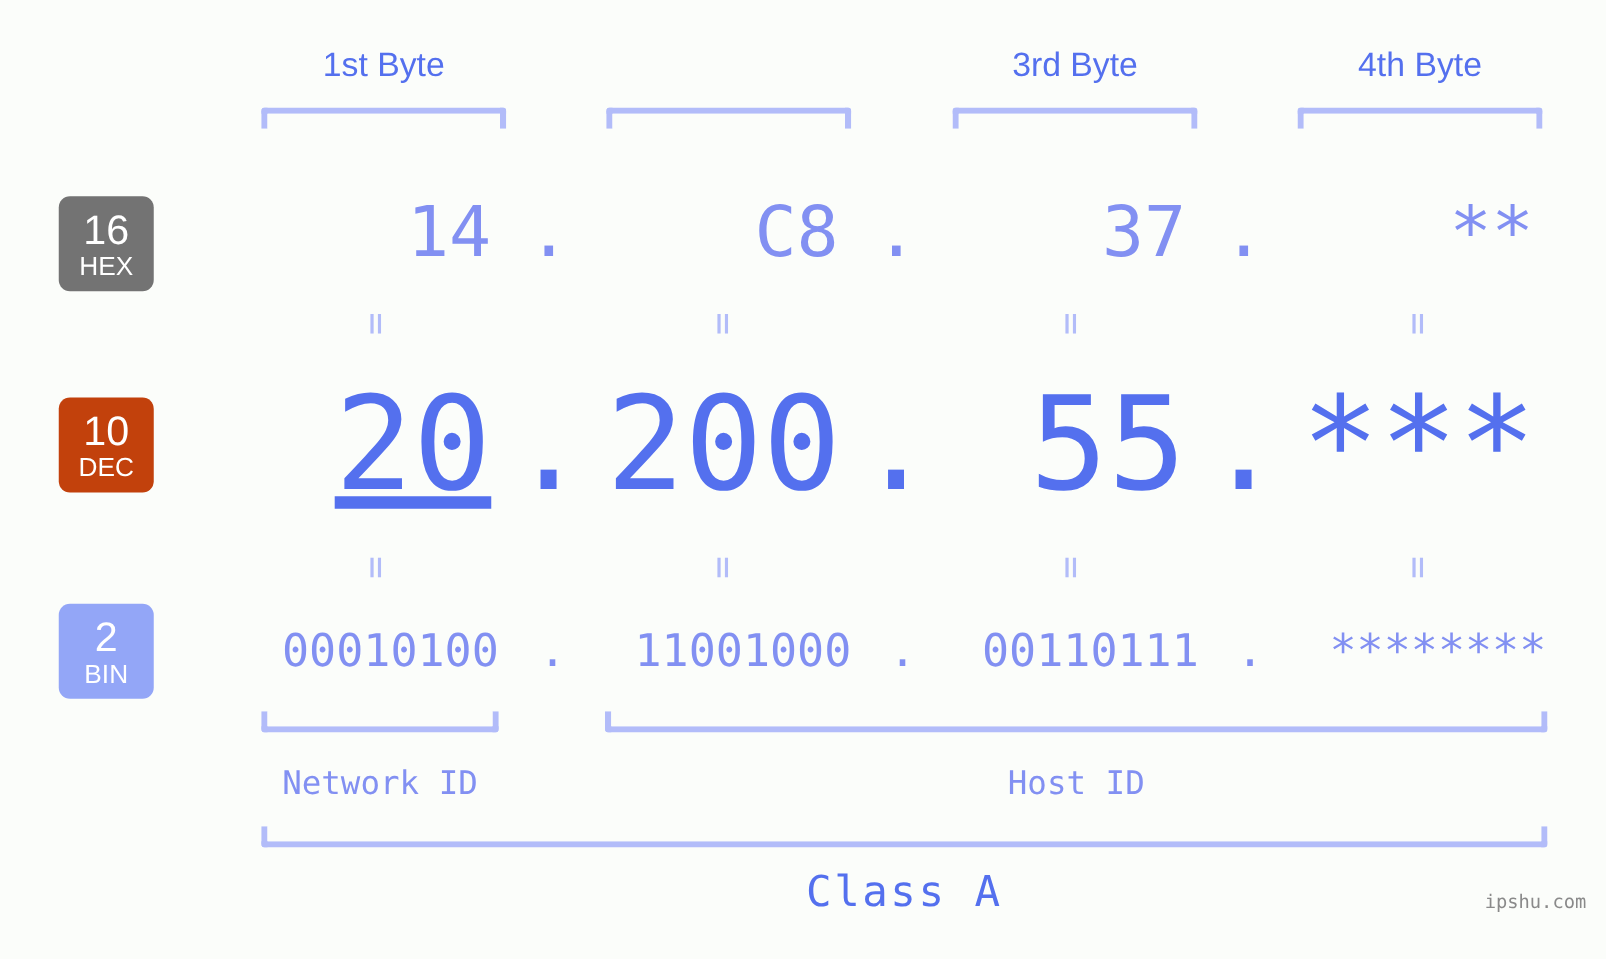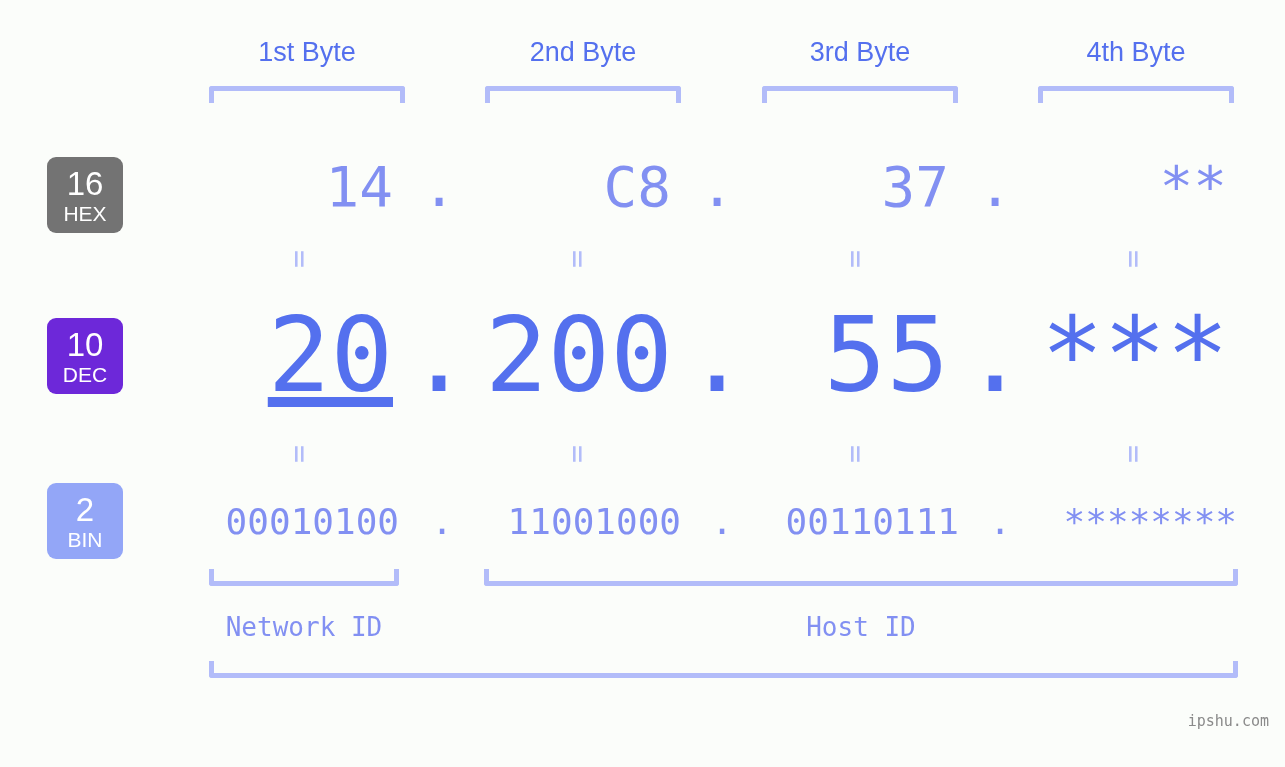--- a/index.html
+++ b/index.html
@@ -160,35 +160,34 @@
     color: #8a8a8a;
     white-space: nowrap;
   }
 </style>
 </head>
 <body style="background: rgb(251, 253, 250);">
 
 <div id="stage">
 
   <div class="byte-head" style="left:209px; width:196px;">1st Byte</div>
-  <div class="byte-head" style="left:485px; width:196px;">2nd Byte</div>
   <div class="byte-head" style="left:762px; width:196px;">3rd Byte</div>
   <div class="byte-head" style="left:1038px; width:196px;">4th Byte</div>
 
   <div class="bracket bracket-down" style="left:209px; top:86px; width:196px;"></div>
   <div class="bracket bracket-down" style="left:485px; top:86px; width:196px;"></div>
   <div class="bracket bracket-down" style="left:762px; top:86px; width:196px;"></div>
   <div class="bracket bracket-down" style="left:1038px; top:86px; width:196px;"></div>
 
   <div class="badge" id="badge-hex" style="top: 157px; background: #737373;">
     <span class="num">16</span>
     <span class="nm">HEX</span>
   </div>
 
-  <div class="badge" id="badge-dec" style="top: 318px; background: #6d28d9;">
+  <div class="badge" id="badge-dec" style="top: 318px; background: #c2410c;">
     <span class="num">10</span>
     <span class="nm">DEC</span>
   </div>
 
   <div class="badge" id="badge-bin" style="top: 483px; background: rgb(147, 166, 247);">
     <span class="num">2</span>
     <span class="nm">BIN</span>
   </div>
 
   <div class="row row-hex" style="top:152px;">
@@ -235,16 +234,17 @@
     <div class="cell" style="left:1041px; width:196px;">********</div>
   </div>
 
   <div class="bracket bracket-up" style="left:209px; top:569px; width:190px;"></div>
   <div class="bracket bracket-up" style="left:484px; top:569px; width:754px;"></div>
 
   <div class="sect-label" style="left:484px; top:612px; width:754px;">Host ID</div>
   <div class="sect-label" style="left:209px; top:612px; width:190px;">Network ID</div>
 
   <div class="bracket bracket-up" style="left:209px; top:661px; width:1029px;"></div>
+  <div class="class-label" style="left:209px; top:694px; width:1029px;">Class A</div>
 
   <div class="watermark">ipshu.com</div>
 
 </div>
 
 </body></html>

